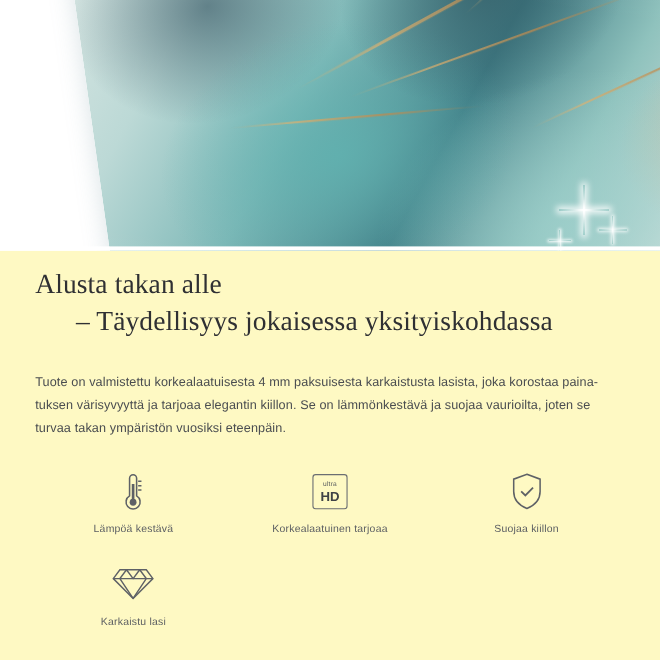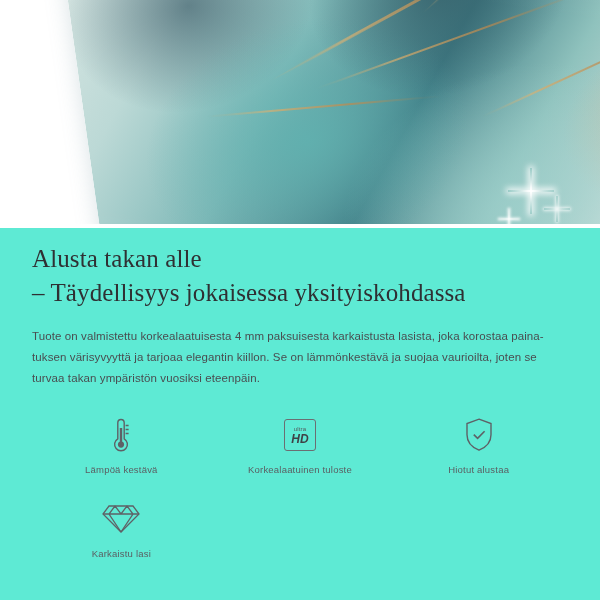--- a/index.html
+++ b/index.html
@@ -10,21 +10,21 @@
     width: 600px;
     height: 600px;
     background: #ffffff;
     font-family: "Liberation Sans", sans-serif;
     overflow: hidden;
   }
   .page {
     position: relative;
     width: 600px;
     height: 600px;
-    background: #5eead4;
+    background: #fef9c3;
   }
 
   
   .hero {
     position: relative;
     width: 600px;
     height: 228px;
     overflow: hidden;
     background: #ffffff;
   }
@@ -115,23 +115,24 @@
     margin: 14px 0 0 0;
     font-family: "Liberation Serif", serif;
     font-weight: 400;
     color: #2f3033;
     font-size: 25px;
     line-height: 34px;
     letter-spacing: 0.1px;
   }
   .headline .line2 {
     display: block;
+    margin-left: 37px;
   }
   .body-copy {
-    margin: 16px 0 0 0;
+    margin: 28px 0 0 0;
     font-size: 11.5px;
     line-height: 21px;
     color: #4a4d50;
     letter-spacing: 0.1px;
     max-width: 540px;
   }
 
   
   .features {
     display: grid;
@@ -175,21 +176,20 @@
   .ultrahd-badge .small {
     font-size: 6px;
     letter-spacing: 0.2px;
     color: #55585c;
   }
   .ultrahd-badge .big {
     font-size: 12px;
     font-weight: bold;
     color: #3f4246;
     margin-top: 1px;
-    font-style: italic;
   }
 </style>
 </head>
 <body>
 
 <div class="page">
 
   <div class="hero">
     <div class="glass-panel">
       <div class="veins">
@@ -231,31 +231,31 @@
         <div class="feature-label">Lämpöä kestävä</div>
       </div>
 
       <div class="feature">
         <div class="feature-icon">
           <div class="ultrahd-badge">
             <span class="small">ultra</span>
             <span class="big">HD</span>
           </div>
         </div>
-        <div class="feature-label">Korkealaatuinen tuloste</div>
+        <div class="feature-label">Korkealaatuinen tarjoaa</div>
       </div>
 
       <div class="feature">
         <div class="feature-icon">
           <svg width="32" height="38" viewBox="0 0 32 38" fill="none" stroke="#5e6166" stroke-width="1.4">
             <path d="M16 3.2 28 7.6v11.2c0 7.1-5 12.6-12 15.4-7-2.8-12-8.3-12-15.4V7.6L16 3.2z"></path>
             <path d="M10.8 18.6l3.8 3.8 7-7.2" stroke-width="1.6"></path>
           </svg>
         </div>
-        <div class="feature-label">Hiotut alustaa</div>
+        <div class="feature-label">Suojaa kiillon</div>
       </div>
 
       <div class="feature">
         <div class="feature-icon">
           <svg width="40" height="34" viewBox="0 0 40 34" fill="none" stroke="#5e6166" stroke-width="1.3">
             <path d="M8 4h24l6 8-18 18L2 12 8 4z"></path>
             <path d="M2 12h36M14 4l-6 8 12 18M26 4l6 8-12 18M14 4l6 8 6-8M8 12l12 18"></path>
           </svg>
         </div>
         <div class="feature-label">Karkaistu lasi</div>

